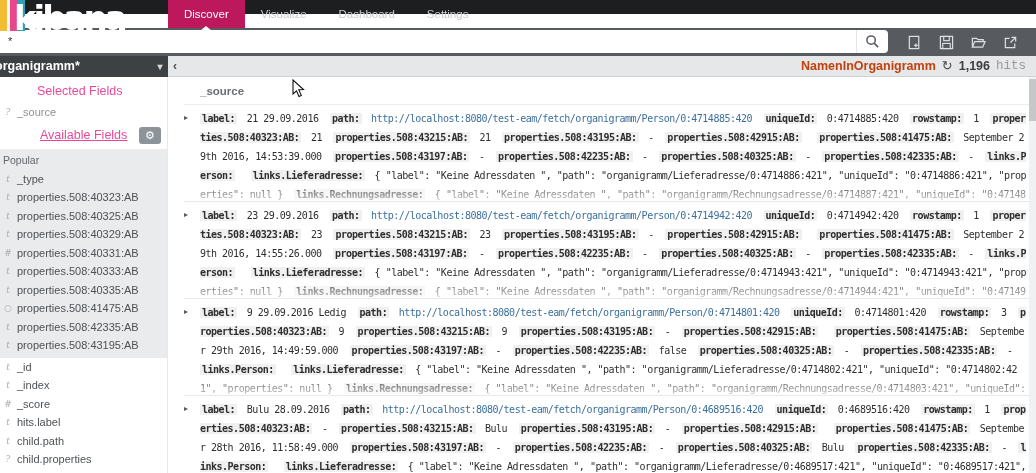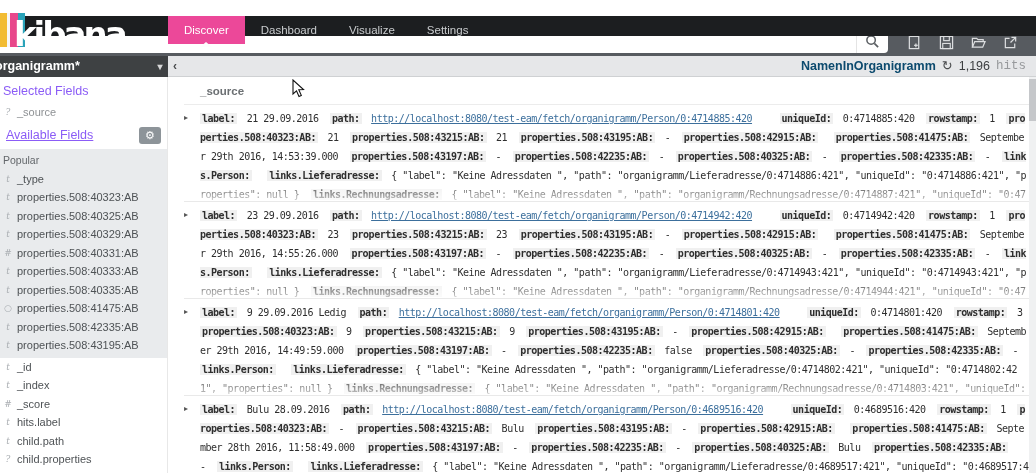--- a/index.html
+++ b/index.html
@@ -1,31 +1,31 @@
 <!DOCTYPE html>
 <html><head>
 <meta charset="utf-8">
 <style>
   * { margin:0; padding:0; box-sizing:border-box; }
   html,body { width:1036px; height:473px; overflow:hidden; }
   body { position:relative; font-family:"Liberation Sans",sans-serif; background:#fff; }
 
   
-  .topnav { position:absolute; top:16px; left:0; right:0; height:20px; background:#1c1e20; z-index:5; }
+  .topnav { position:absolute; top:0; left:0; right:0; height:14px; background:#1c1e20; z-index:5; }
   .logo { position:absolute; left:0; top:-3px; width:168px; height:34px; overflow:hidden; }
   .stripe { position:absolute; top:0; bottom:0; }
   .s1 { left:0;  width:7px;  background:#f2bc33; }
   .s2 { left:7px; width:3px; background:#f7f7f7; }
   .s3 { left:10px; width:8px; background:#e8478b; }
   .s4 { left:18px; width:7px; background:#2aa3b9; }
   .logo-text { position:absolute; left:14px; top:1px; color:#fff; font-weight:bold;
                font-size:34px; letter-spacing:-3px; font-family:"DejaVu Sans",sans-serif; }
   .navtabs { position:absolute; left:168px; top:0; height:28px; display:flex; }
   .tab { padding:0 16px; line-height:28px; font-size:11.5px; color:#c9ccce; position:relative; }
-  .tab.active { background:#ec4899; color:#fff; }
+  .tab.active { background:#be185d; color:#fff; }
   .tab.active::after { content:""; position:absolute; left:50%; margin-left:-6px; bottom:-3px;
                        border-left:6px solid transparent; border-right:6px solid transparent;
                        border-bottom:5px solid #fdfdfd; z-index:9; }
 
   
   .searchzone { position:absolute; top:28px; left:0; right:0; height:28px; background:#575b60; }
   .search-band { position:absolute; left:0; top:2px; width:888px; height:23px; background:#fff; border-radius:0 4px 4px 0; }
   .query-input { position:absolute; left:0; top:0; width:856px; height:23px; line-height:23px;
                  padding-left:8px; font-size:11px; color:#333; }
   .search-btn { position:absolute; left:856px; top:0; width:32px; height:23px; border-left:1px solid #e4e4e4;
@@ -36,29 +36,29 @@
 
   
   .side-header { position:absolute; top:56px; left:0; width:168px; height:21px; background:#3e4143;
                  color:#fff; font-weight:bold; font-size:12.5px; line-height:21px; display:flex; }
   .side-header .ix { flex:1; margin-left:-5px; white-space:nowrap; overflow:hidden; }
   .side-header .dd { width:16px; text-align:center; font-size:10px; color:#d7d8d9; }
   .hitsbar { position:absolute; top:56px; left:168px; right:0; height:21px; background:#e6e7e9;
              border-bottom:1px solid #cfd1d3; font-size:12.5px; line-height:20px; color:#3c3e40; }
   .collapse { position:absolute; left:5px; top:0; font-size:12px; color:#4a4c4e; font-weight:bold; }
   .hits-right { position:absolute; right:10px; top:0; display:flex; gap:6px; align-items:center; height:20px; }
-  .saved-name { font-weight:bold; color:#0c4a6e;text-align:center; }
+  .saved-name { font-weight:bold; color:#c2410c;text-align:center; }
   .refresh { font-size:13px; color:#4a4c4e; }
-  .hit-count { color:#3c3e40; }
+  .hit-count { color:#3c3e40;font-weight:bold; }
   .hit-label { color:#97999c;font-family:Liberation Mono, monospace; }
 
   
   .sidebar { position:absolute; top:77px; left:0; width:168px; bottom:0; background:#fff;
              border-right:1px solid #e8e8e8; overflow:hidden; }
-  .side-h { font-size:12.5px; color:#8b5cf6; padding:7px 3px 5px 3px; }
+  .side-h { font-size:12.5px; color:#ec4899; padding:7px 3px 5px 3px;margin-left:34px; }
   .avail-row { display:flex; align-items:center; justify-content:space-between; padding:5px 6px 5px 3px; }
   .gear-btn { width:22px; height:17px; background:#8d9499; border-radius:3px; color:#fff;
               font-size:11px; text-align:center; line-height:16px; }
   .popular-block { background:#e9ebed; padding:5px 0 3px 0; }
   .pop-h { font-size:10.5px; color:#63676b; padding:0 0 4px 3px; }
   .f-item { display:flex; align-items:center; height:18.5px; padding-left:3px; font-size:11px; color:#4e5255;
             white-space:nowrap; }
   .f-icon { width:10px; min-width:10px; font-size:9px; color:#aaaeb2; font-style:italic;
             font-family:"DejaVu Serif",serif; margin-right:4px; text-align:center; }
   .sel-item { color:#8e9194; }
@@ -67,21 +67,21 @@
   
   .main { position:absolute; top:77px; left:168px; right:7px; bottom:0; background:#fff; padding-left:16px; }
   .src-header { font-size:11.5px; font-weight:bold; color:#6c7073; padding:8px 0 7px 16px;
                 border-bottom:1px solid #ececec; }
   .doc-row { position:relative; display:flex; border-bottom:1px solid #e9e9e9; height:97px; overflow:hidden; }
   .caret { width:16px; min-width:16px; font-size:8px; color:#555; padding-top:8px; }
   .doc-content { flex:1; font-family:"DejaVu Sans Mono",monospace; font-size:10px; letter-spacing:-0.5px;
                  line-height:19px; color:#2e2e2e; padding-top:4px; overflow:hidden; word-break:break-all; }
   .doc-content .k { background:#f0f0f0; font-weight:bold; padding:0 2px; margin-right:4px; }
   .doc-content .v { margin-right:6px; }
-  .doc-content .l { color:#3c6f9c; text-decoration:underline; margin-right:22px; }
+  .doc-content .l { color:#3c6f9c; margin-right:6px; }
   .fade { position:absolute; left:0; right:0; bottom:0; height:21px; pointer-events:none;
           background:linear-gradient(rgba(255,255,255,0), rgba(255,255,255,0.75)); }
 
   
   .scrollbar { position:absolute; top:77px; right:0; width:7px; bottom:0; background:#f0f1f2; }
   .scroll-thumb { position:absolute; top:2px; left:0; width:7px; height:42px; background:#c5c7ca; }
 
   .cursor { position:absolute; left:292px; top:79px; z-index:20; }
 </style>
 </head>
@@ -90,22 +90,22 @@
 <div class="topnav">
   <div class="logo">
     <span class="stripe s1"></span>
     <span class="stripe s2"></span>
     <span class="stripe s3"></span>
     <span class="stripe s4"></span>
     <span class="logo-text">kibana</span>
   </div>
   <div class="navtabs">
     <div class="tab active">Discover</div>
+    <div class="tab">Visualize</div>
     <div class="tab">Dashboard</div>
-    <div class="tab">Visualize</div>
     <div class="tab">Settings</div>
   </div>
 </div>
 
 <div class="searchzone">
   <div class="search-band">
     <div class="query-input">*</div>
     <div class="search-btn">
       <svg class="tb-icon" viewBox="0 0 16 16" width="13" height="13">
         <circle cx="6.5" cy="6.5" r="4.5" fill="none" stroke="#5a5e62" stroke-width="1.6"></circle>

